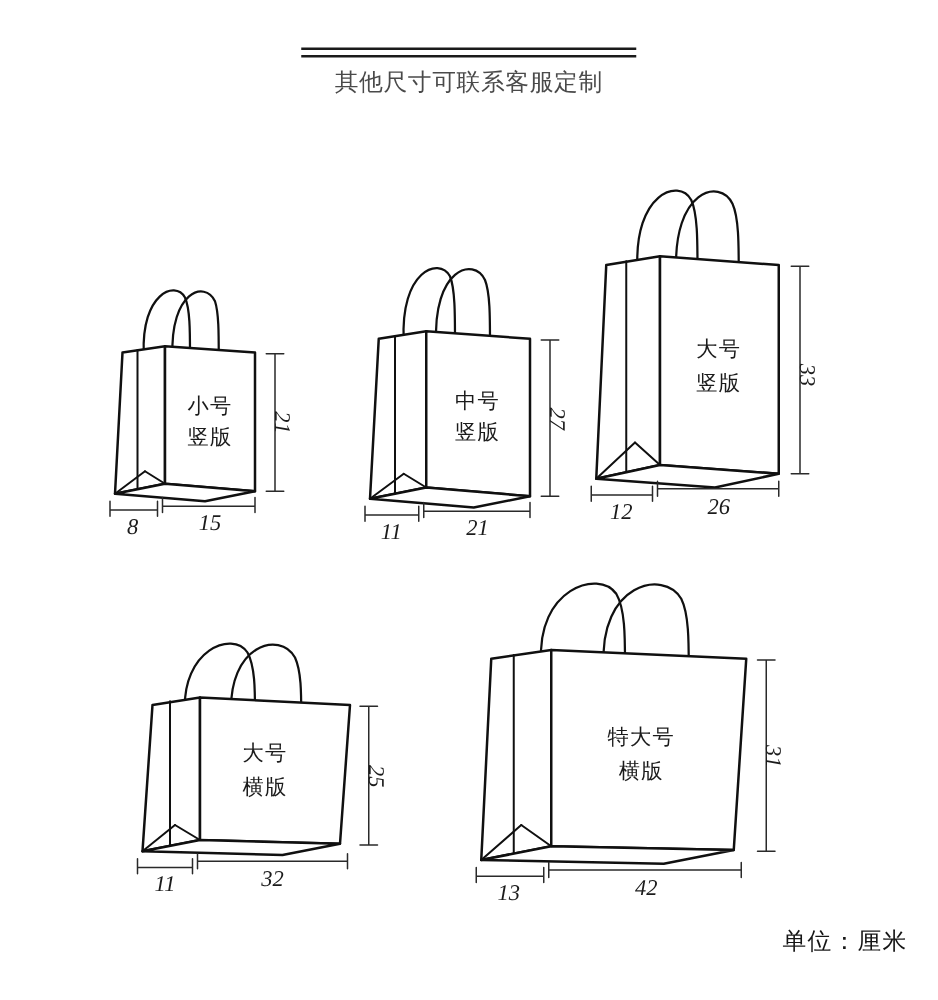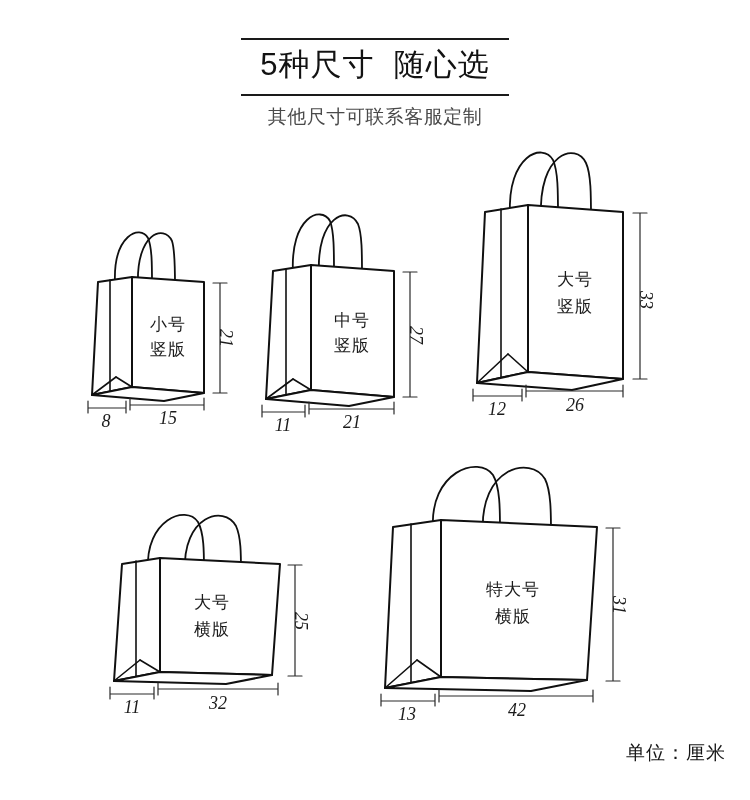--- a/index.html
+++ b/index.html
@@ -104,21 +104,20 @@
     color: #151515;
     letter-spacing: 1px;
     text-align: center;
   }
 </style>
 </head>
 <body>
 
 <div class="header">
   <div class="rule rule-top"></div>
-  <div class="title">5种尺寸  随心选</div>
   <div class="rule rule-bottom"></div>
   <div class="subtitle">其他尺寸可联系客服定制</div>
 </div>
 
 <div class="figure" style="left:80px; top:205px;">
   <svg width="160" height="230" viewBox="0 0 160 230">
 
     <path class="bag-handle" d="M 35 78 C 33 30, 60 19, 68 33 C 72 42, 72 60, 72 78"></path>
     <path class="bag-handle" d="M 58 80 C 56 28, 84 19, 92 36 C 95 45, 95 62, 95 80"></path>
 
@@ -139,21 +138,21 @@
     <text class="dim-text" x="140" y="133" transform="rotate(90 140 133)">21</text>
 
     <path class="dim-line" d="M 8 196 L 8 208 M 8 203 L 46 203 M 46 196 L 46 208"></path>
     <text class="dim-text" x="26" y="222">8</text>
 
     <path class="dim-line" d="M 50 193 L 50 205 M 50 200 L 124 200 M 124 193 L 124 205"></path>
     <text class="dim-text" x="88" y="219">15</text>
   </svg>
 </div>
 
-<div class="figure" style="left:253px; top:185px;">
+<div class="figure" style="left:283px; top:185px;">
   <svg width="185" height="250" viewBox="0 0 185 250">
     <path class="bag-handle" d="M 40 88 C 37 32, 68 20, 77 36 C 81 46, 81 66, 81 88"></path>
     <path class="bag-handle" d="M 66 90 C 63 30, 96 20, 105 39 C 109 49, 109 68, 109 90"></path>
     <path class="bag-outline" d="M 20 86 L 58 80 L 58 205 L 13 214 Z"></path>
     <path class="bag-outline" d="M 58 80 L 141 86 L 141 212 L 58 205 Z"></path>
     <path class="bag-outline" d="M 13 214 L 58 205 L 141 212 L 96 221 Z"></path>
     <path class="bag-fold" d="M 33 84 L 33 210"></path>
     <path class="bag-fold" d="M 13 214 L 40 194"></path>
     <path class="bag-fold" d="M 58 205 L 40 194"></path>
     <text class="bag-label" x="99" y="141">中号</text>

